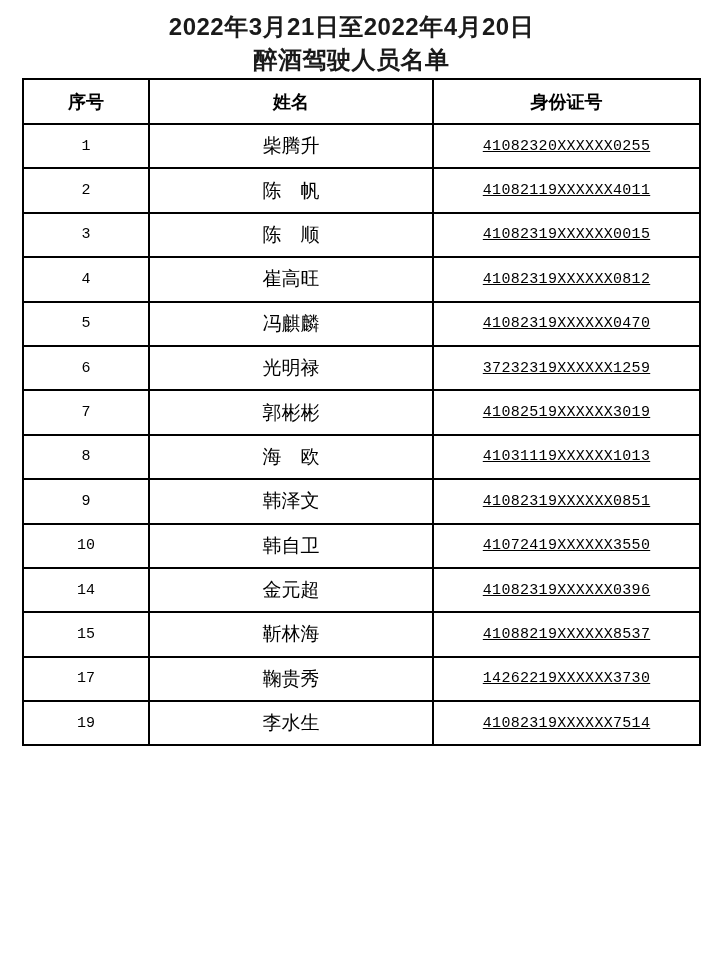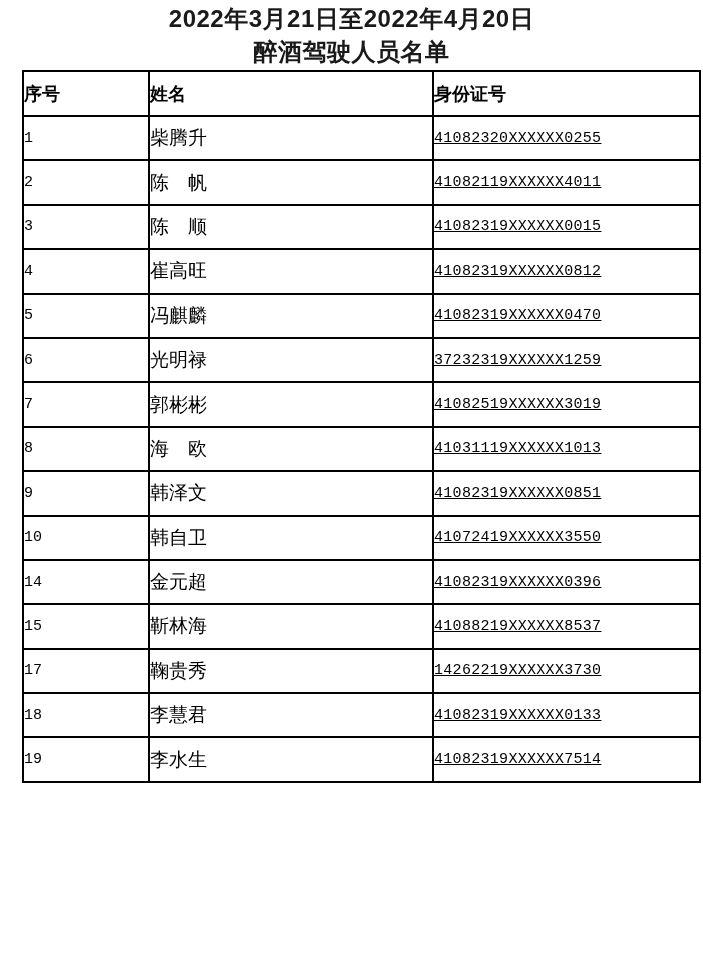--- a/index.html
+++ b/index.html
@@ -14,21 +14,21 @@
     font-family: "DejaVu Serif", serif;
     color: #000000;
   }
   .page {
     width: 703px;
     height: 974px;
     background: #ffffff;
   }
   .title-line1 {
     margin: 0;
-    padding-top: 4px;
+    padding-top: 12px;
     text-align: center;
     font-family: "Liberation Sans", sans-serif;
     font-weight: 700;
     font-size: 24px;
     line-height: 30px;
     color: #1a1a1a;
     letter-spacing: 0.5px;
   }
   .title-line2 {
     margin: 4px 0 0 0;
@@ -42,21 +42,21 @@
   }
   table.roster {
     border-collapse: collapse;
     table-layout: fixed;
     margin: 4px 0 0 22px;
     width: 677px;
   }
   table.roster th,
   table.roster td {
     border: 2px solid #000000;
-    text-align: left;
+    text-align: center;
     vertical-align: middle;
     padding: 0;
     overflow: hidden;
     margin-left: 28px;
   }
   thead tr {
     height: 45px;
   }
   tbody tr {
     height: 44.4px;
@@ -161,24 +161,19 @@
     <td class="col-no">15</td>
     <td class="col-name">靳林海</td>
     <td class="col-id">41088219XXXXXX8537</td>
   </tr>
         <tr>
     <td class="col-no">17</td>
     <td class="col-name">鞠贵秀</td>
     <td class="col-id">14262219XXXXXX3730</td>
   </tr>
         <tr>
-    <td class="col-no">18</td>
-    <td class="col-name">李慧君</td>
-    <td class="col-id">41082319XXXXXX0133</td>
-  </tr>
-        <tr>
     <td class="col-no">19</td>
     <td class="col-name">李水生</td>
     <td class="col-id">41082319XXXXXX7514</td>
   </tr>
       </tbody>
   </table>
 </div>
 
 </body></html>

